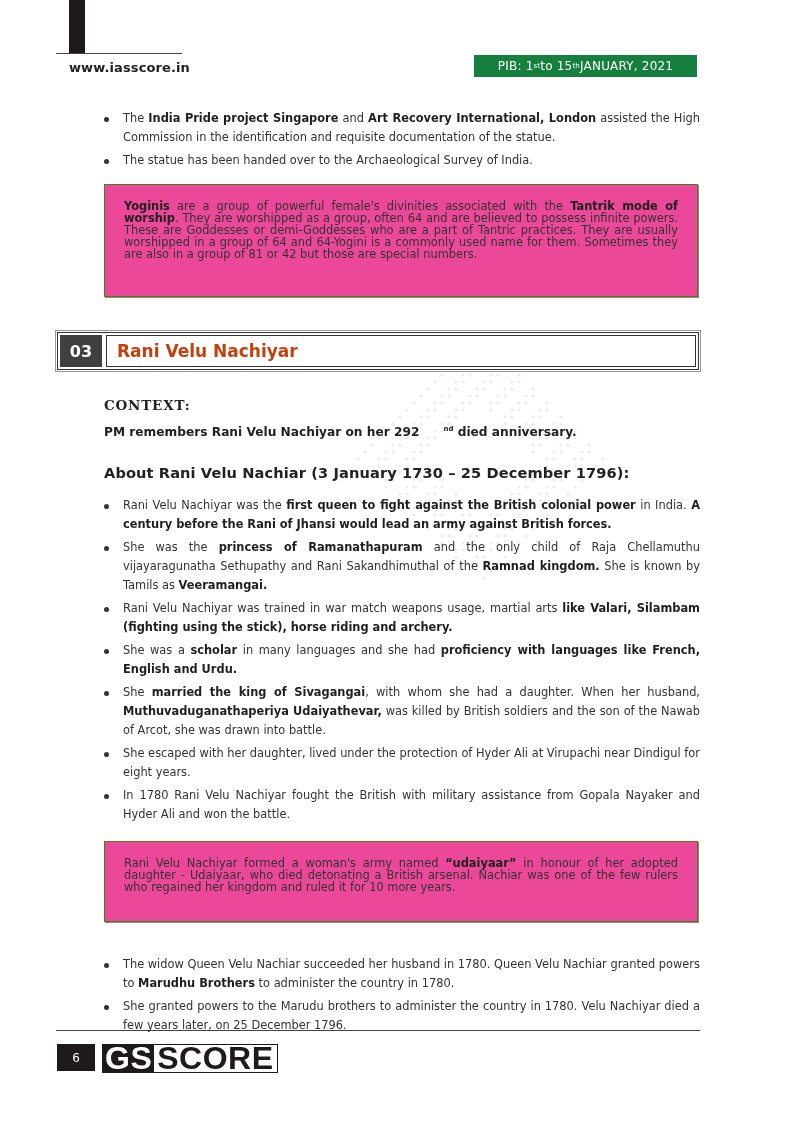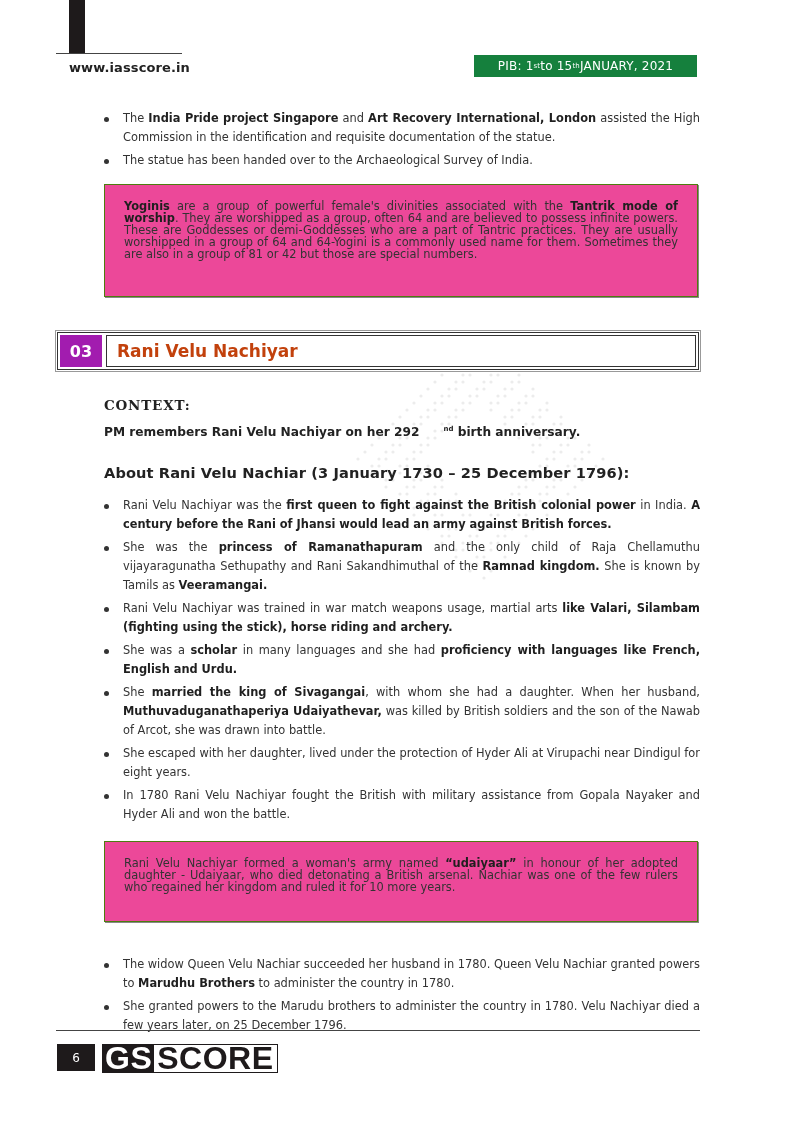--- a/index.html
+++ b/index.html
@@ -35,21 +35,21 @@
     box-sizing: border-box; padding: 15px 19px 14px 19px;
     font-size: 11.4px; line-height: 12px; text-align: justify; color: #333;
   }
 
   .section-header {
     position: absolute; left: 57px; top: 332px; width: 642px; height: 38px;
     border: 1px solid #333; box-sizing: border-box; display: flex; background: #fff;
     outline: 1px solid #999; outline-offset: 1px;
   }
   .section-num {
-    width: 46px; background: #a21caf; color: #fff; font-weight: bold; font-size: 16px;
+    width: 46px; background: #404040; color: #fff; font-weight: bold; font-size: 16px;
     display: flex; align-items: center; justify-content: center; border: 2px solid #fff; box-sizing: border-box;
   }
   .section-title {
     flex: 1; border: 1px solid #333; margin: 2px; display: flex; align-items: center;
     padding-left: 10px; font-size: 17px; font-weight: bold; color: #c2410c;
   }
 
   .context-label { position: absolute; left: 104px; top: 397px; font-family: "DejaVu Serif", serif; font-weight: bold; font-size: 13.5px; letter-spacing: 0.8px; color: #222; }
   .context-text { position: absolute; left: 104px; top: 425px; font-weight: bold; font-size: 12.2px; color: #222; }
   .context-text sup { font-size: 7px; margin-left: 24px; }
@@ -349,21 +349,21 @@
     <circle cx="154" cy="238" r="1.6" fill="#ececec"></circle>
   </svg>
 
 <div class="section-header">
   <div class="section-num">03</div>
   <div class="section-title">Rani Velu Nachiyar</div>
 </div>
 
 <div class="context-label">CONTEXT:</div>
 <div class="context-text">
-  <span>PM remembers Rani Velu Nachiyar on her 292</span><sup>nd</sup><span> birth anniversary.</span>
+  <span>PM remembers Rani Velu Nachiyar on her 292</span><sup>nd</sup><span> died anniversary.</span>
 </div>
 <div class="about-heading">About Rani Velu Nachiar (3 January 1730 – 25 December 1796):</div>
 
 <div class="content" style="top:496px;">
   <ul class="bullets">
       <li><span>Rani Velu Nachiyar was the </span><b>first queen to fight against the British colonial power</b><span> in India. </span><b>A century before the Rani of Jhansi would lead an army against British forces.</b></li>
       <li><span>She was the </span><b>princess of Ramanathapuram</b><span> and the only child of Raja Chellamuthu vijayaragunatha Sethupathy and Rani Sakandhimuthal of the </span><b>Ramnad kingdom.</b><span> She is known by Tamils as </span><b>Veeramangai.</b></li>
       <li><span>Rani Velu Nachiyar was trained in war match weapons usage, martial arts </span><b>like Valari, Silambam (fighting using the stick), horse riding and archery.</b></li>
       <li><span>She was a </span><b>scholar</b><span> in many languages and she had </span><b>proficiency with languages like French, English and Urdu.</b></li>
       <li><span>She </span><b>married the king of Sivagangai</b><span>, with whom she had a daughter. When her husband, </span><b>Muthuvaduganathaperiya Udaiyathevar,</b><span> was killed by British soldiers and the son of the Nawab of Arcot, she was drawn into battle.</span></li>

